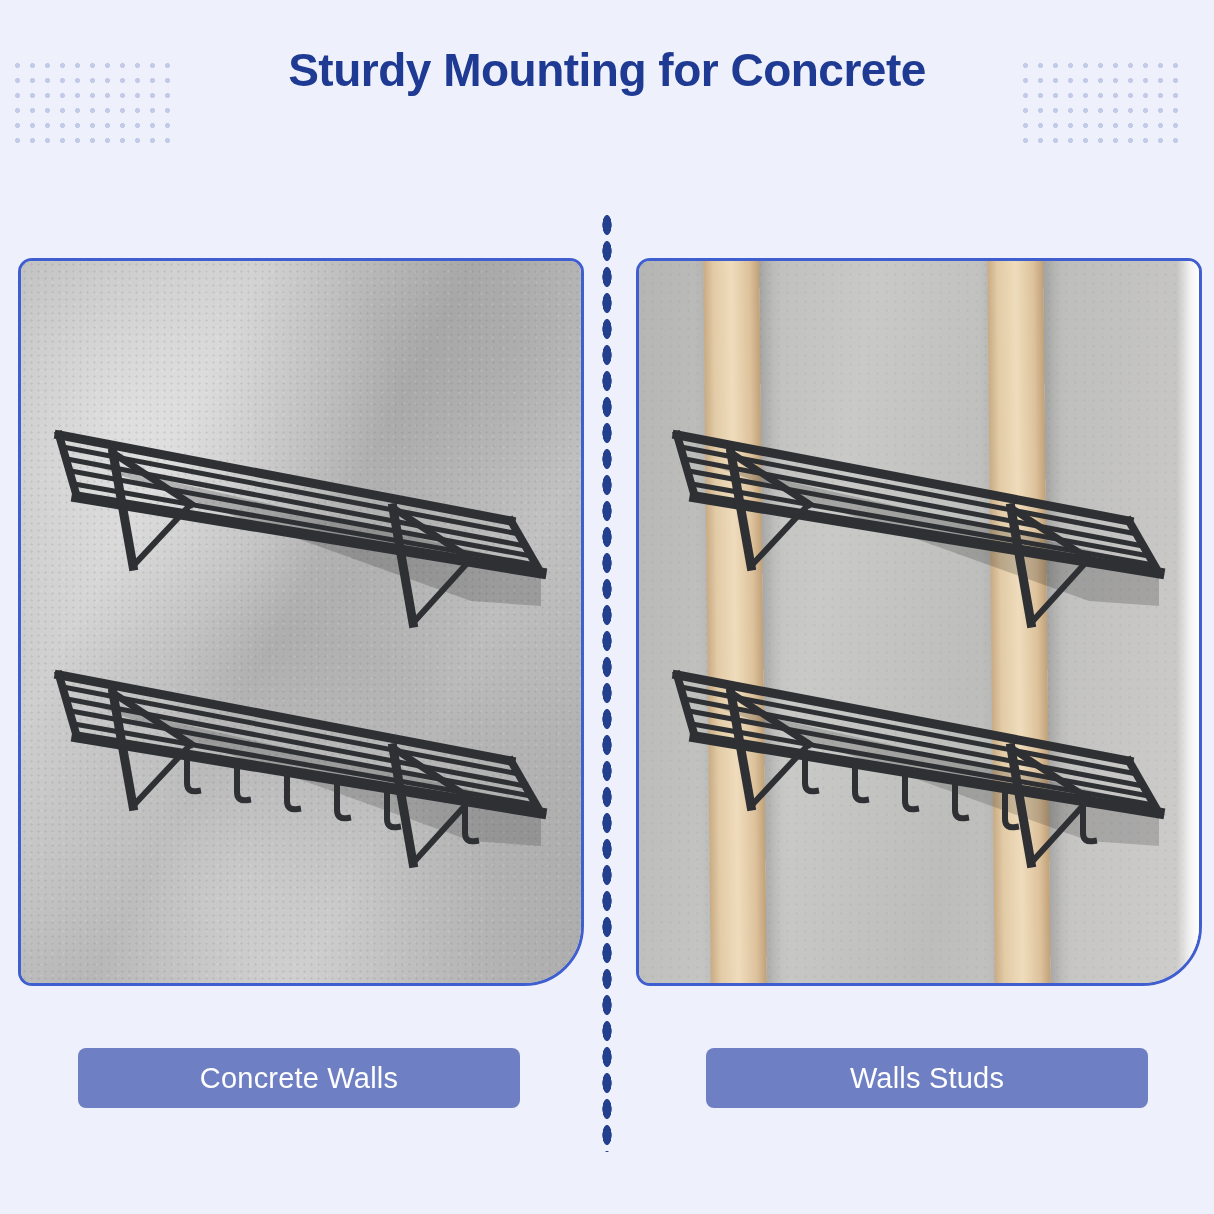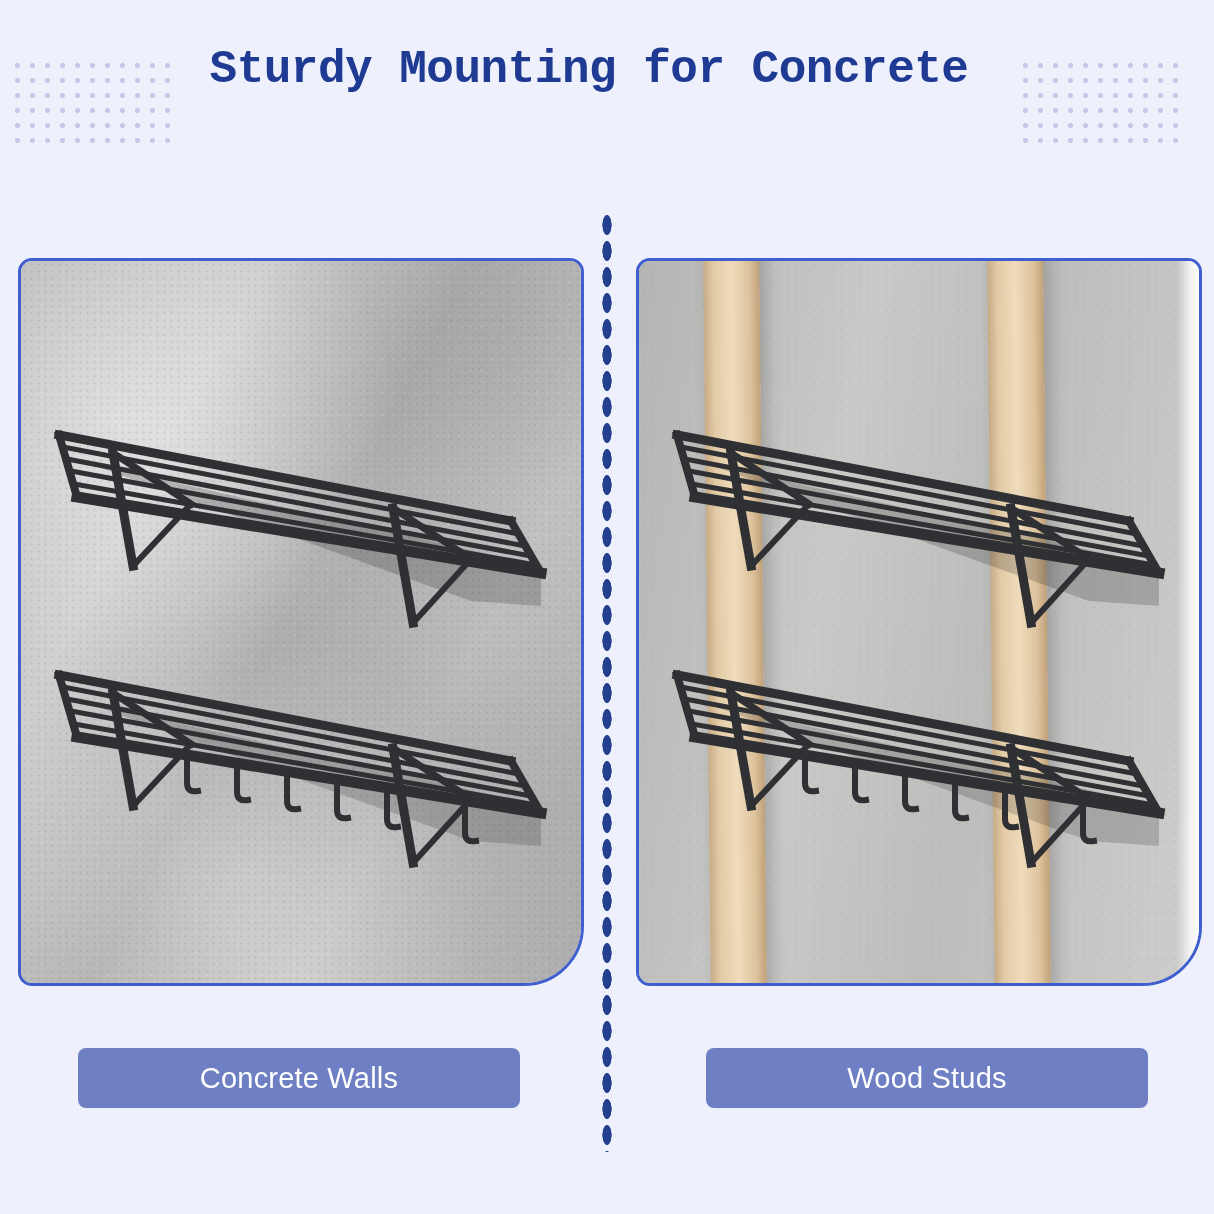--- a/index.html
+++ b/index.html
@@ -18,29 +18,29 @@
   
   .header {
     position: absolute;
     top: 0; left: 0;
     width: 1214px;
     height: 200px;
   }
   .title {
     position: absolute;
     top: 42px;
-    left: 182px;
+    left: 200px;
     width: 814px;
     text-align: center;
     font-size: 46px;
     line-height: 1.22;
     font-weight: bold;
     color: #1f3a93;
     letter-spacing: -0.5px;
-    font-family: Liberation Mono, monospace;
+    font-family: Liberation Sans, sans-serif;
   }
 
   
   .dotgrid {
     position: absolute;
     top: 58px;
     width: 170px;
     height: 92px;
     background-image: radial-gradient(#c3cbe8 2.6px, transparent 2.7px);
     background-size: 15px 15px;
@@ -280,13 +280,13 @@
           <path d="M424 172 L424 202 q0 10 11 8"></path>
         </g>
       </g>
     </svg>
   </div>
 </div>
 
 <div class="divider"></div>
 
 <div class="chip left">Concrete Walls</div>
-<div class="chip right">Wood Studs</div>
+<div class="chip right">Walls Studs</div>
 
 </body></html>

